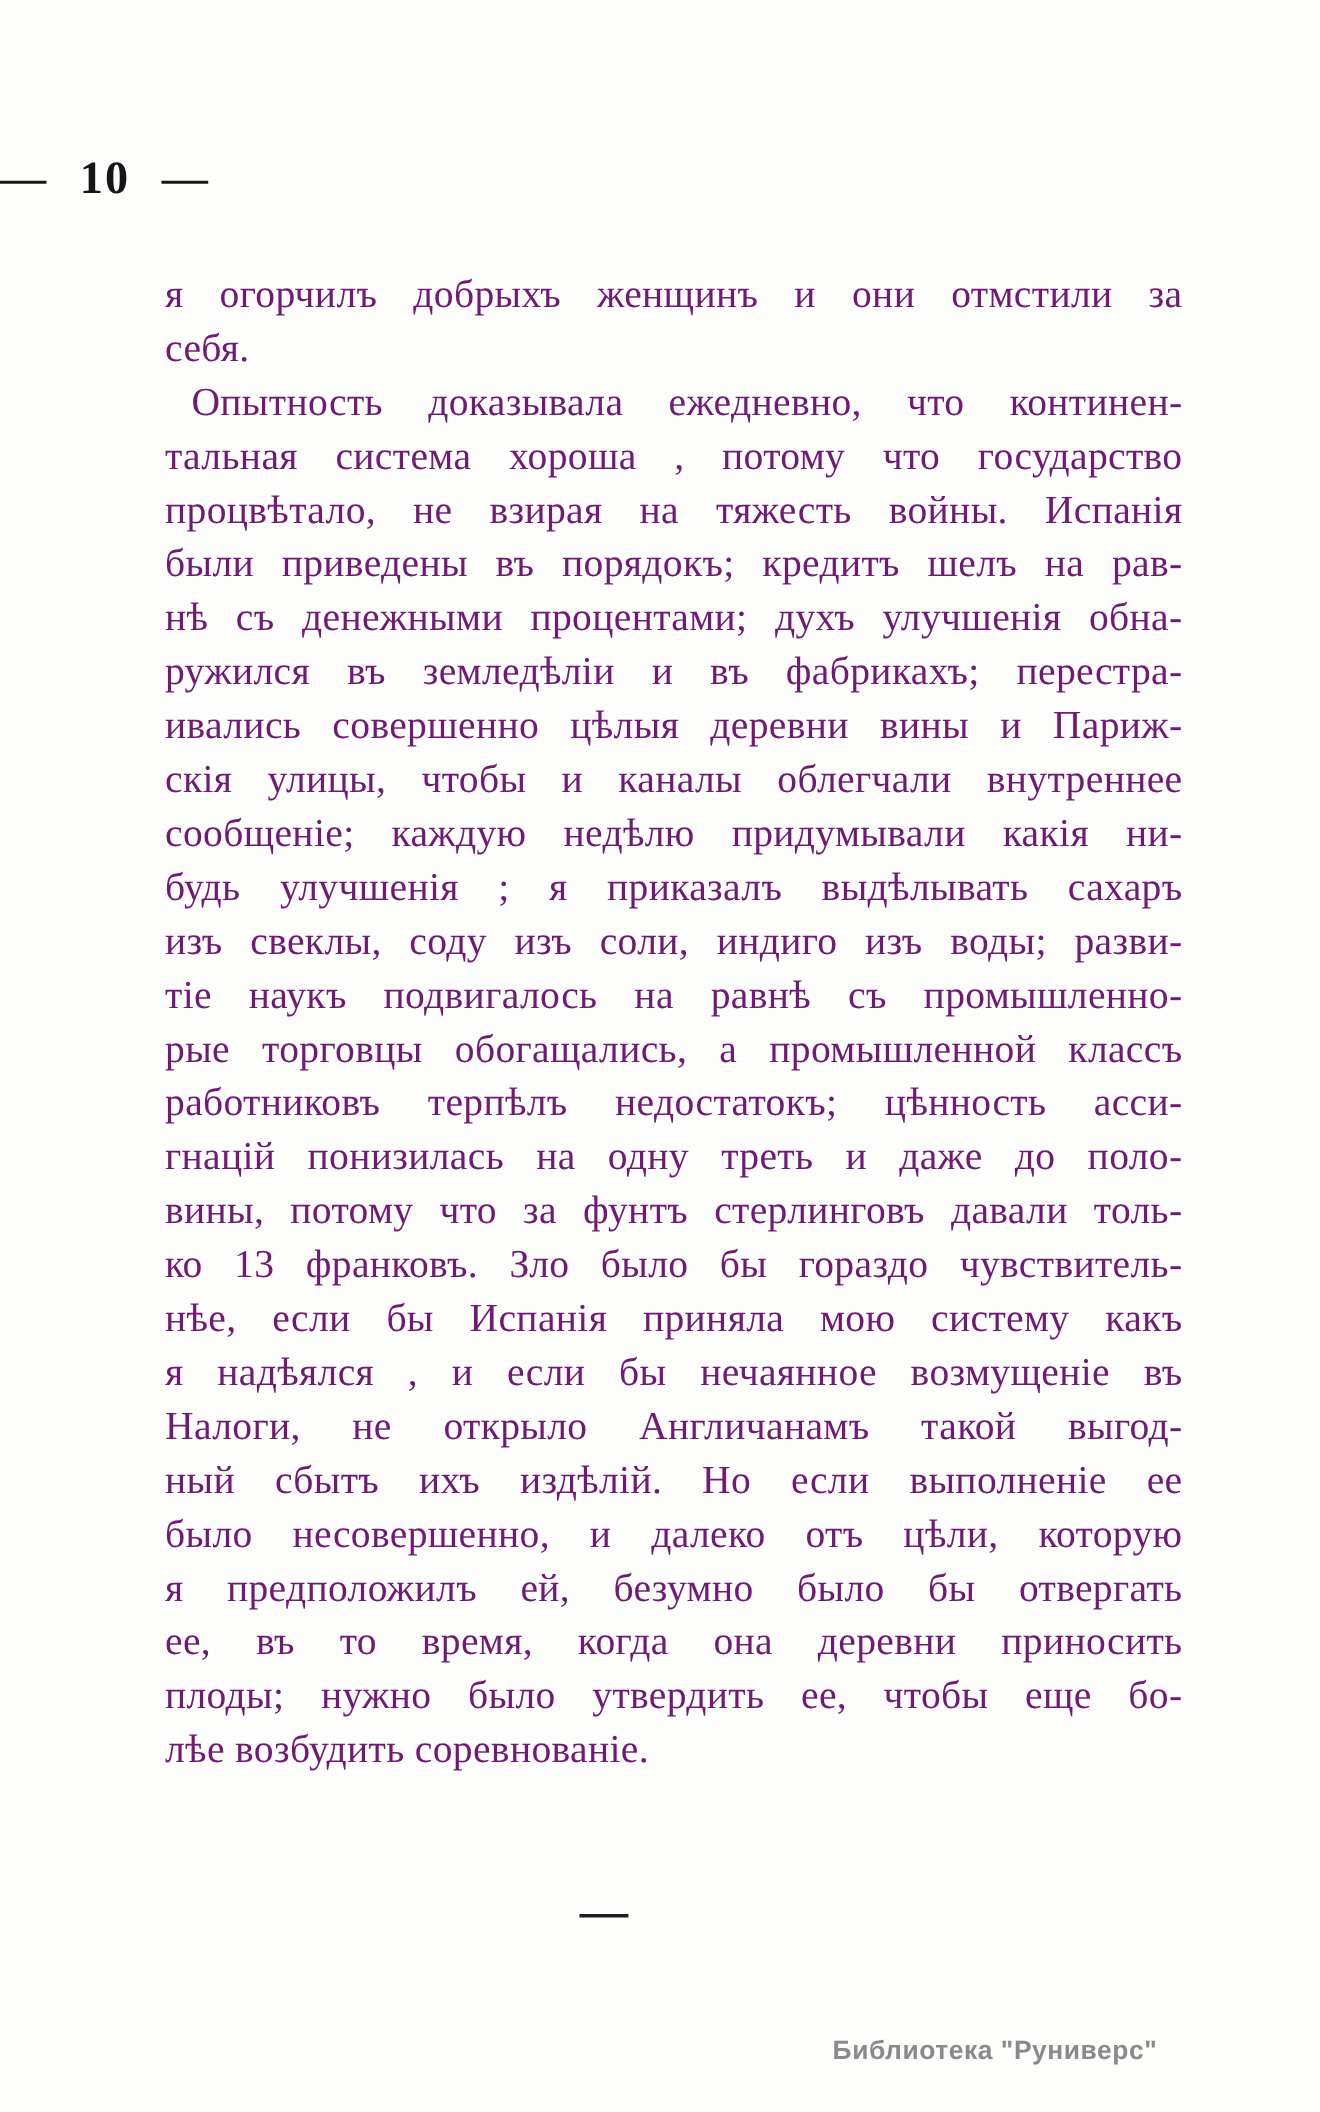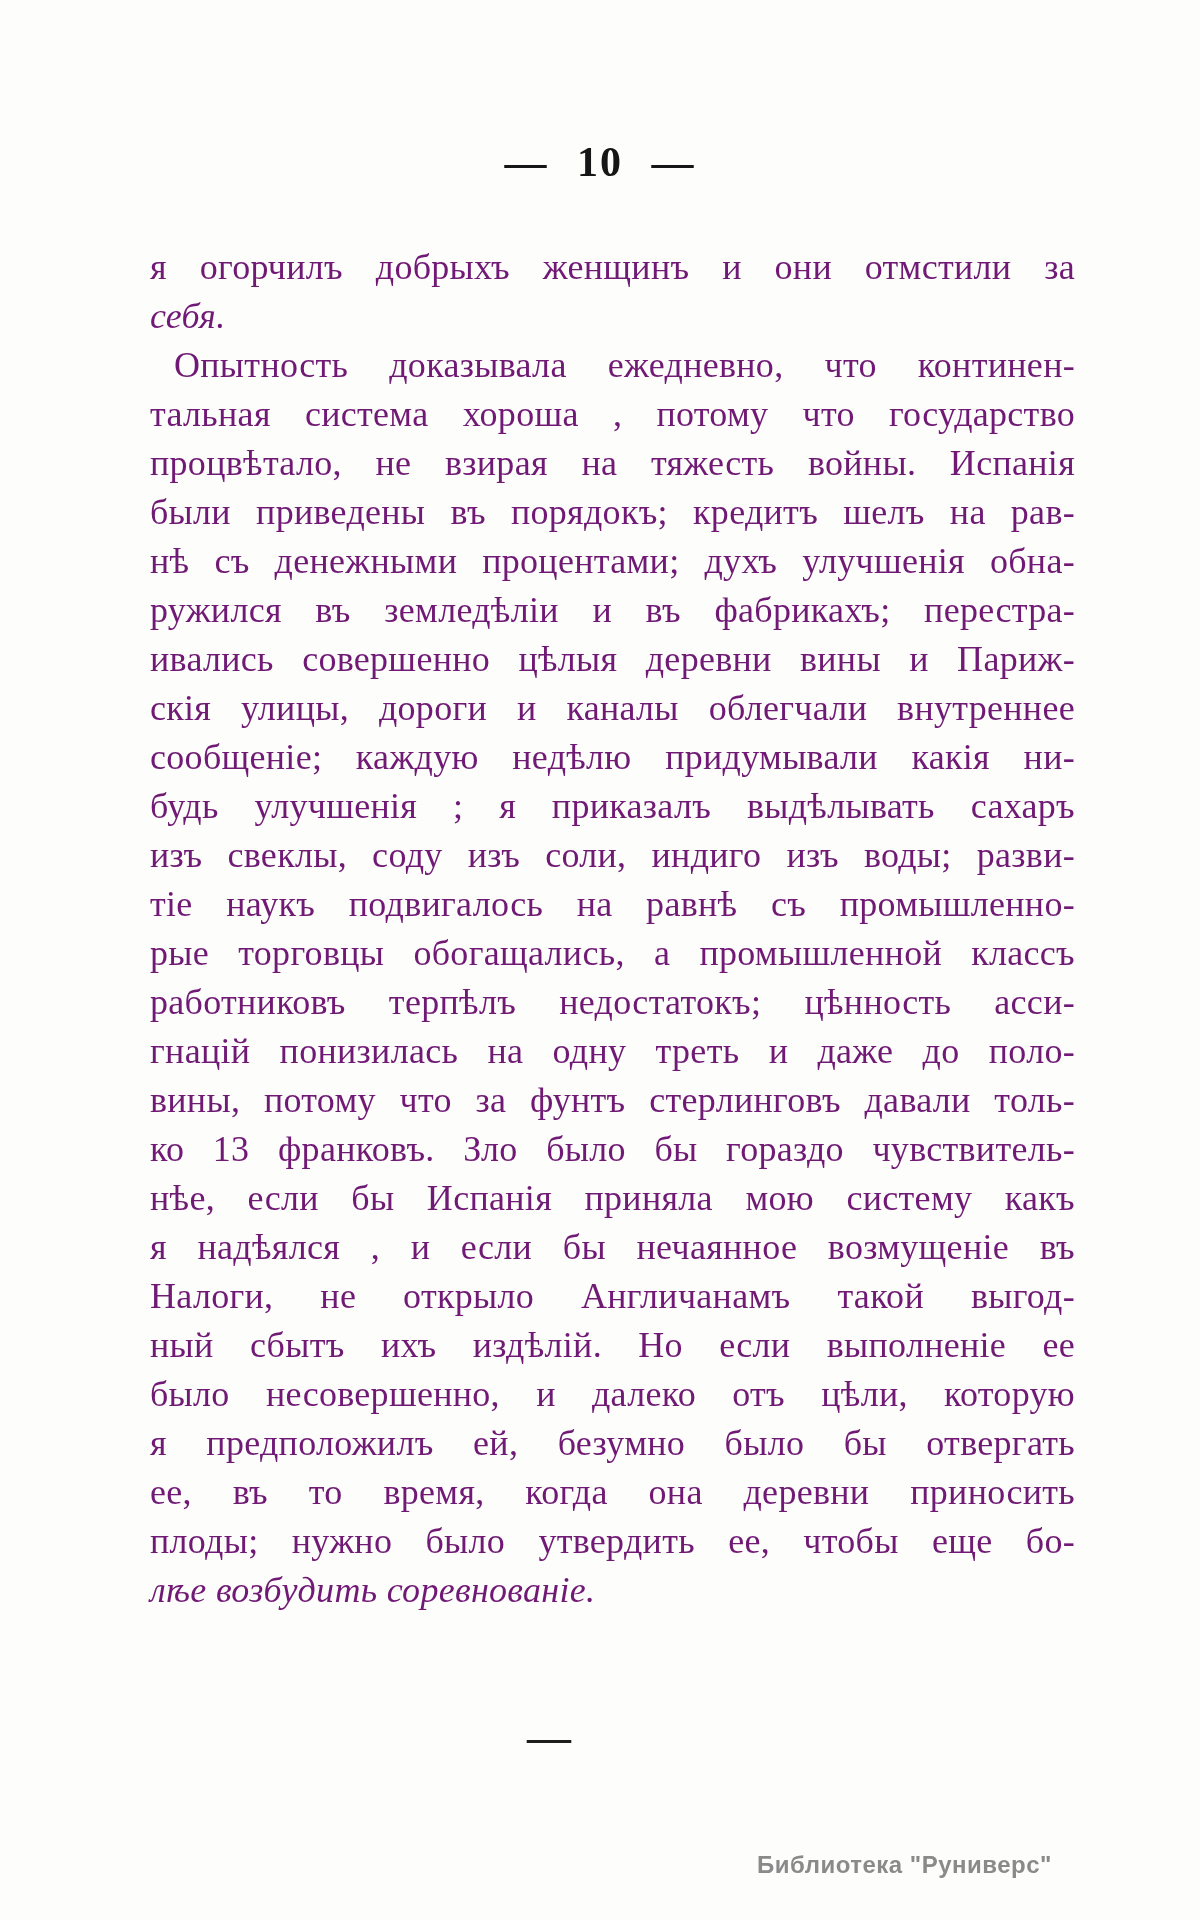--- a/index.html
+++ b/index.html
@@ -10,21 +10,21 @@
     background: #fdfdfb;
     color: #1b1b1b;
     font-family: "Liberation Serif", "DejaVu Serif", serif;
     overflow: hidden;
   }
   .page-header {
     position: absolute;
     top: 138px;
     left: 0;
     width: 100%;
-    text-align: center;
+    text-align: left;
     font-size: 42px;
     font-weight: bold;
     letter-spacing: 2px;
     word-spacing: 16px;
     color: #161616;
   }
   .text-block {
     position: absolute;
     left: 150px;
     top: 243px;
@@ -33,21 +33,21 @@
     line-height: 49px;
     color: #701a75;
   }
   .line {
     text-align: justify;
     text-align-last: justify;
     height: 49px;
     letter-spacing: 0.3px;
   }
   .line.indent { text-indent: 24px; }
-  .line.end { text-align-last: left; font-style: italic; }
+  .line.end { text-align-last: left; }
   .end-separator {
     position: absolute;
     left: 527px;
     top: 1716px;
     font-size: 44px;
     font-weight: bold;
     color: #1d1d1d;
     line-height: 44px;
   }
   .watermark {
@@ -73,21 +73,21 @@
   <div class="text-block" id="text-block">
       <div class="line">я огорчилъ добрыхъ женщинъ и они отмстили за</div>
       <div class="line end">себя.</div>
       <div class="line indent">Опытность доказывала ежедневно, что континен-</div>
       <div class="line">тальная система хороша , потому что государство</div>
       <div class="line">процвѣтало, не взирая на тяжесть войны. Испанія</div>
       <div class="line">были приведены въ порядокъ; кредитъ шелъ на рав-</div>
       <div class="line">нѣ съ денежными процентами; духъ улучшенія обна-</div>
       <div class="line">ружился въ земледѣліи и въ фабрикахъ; перестра-</div>
       <div class="line">ивались совершенно цѣлыя деревни вины и Париж-</div>
-      <div class="line">скія улицы, дороги и каналы облегчали внутреннее</div>
+      <div class="line">скія улицы, чтобы и каналы облегчали внутреннее</div>
       <div class="line">сообщеніе; каждую недѣлю придумывали какія ни-</div>
       <div class="line">будь улучшенія ; я приказалъ выдѣлывать сахаръ</div>
       <div class="line">изъ свеклы, соду изъ соли, индиго изъ воды; разви-</div>
       <div class="line">тіе наукъ подвигалось на равнѣ съ промышленно-</div>
       <div class="line">рые торговцы обогащались, а промышленной классъ</div>
       <div class="line">работниковъ терпѣлъ недостатокъ; цѣнность асси-</div>
       <div class="line">гнацій понизилась на одну треть и даже до поло-</div>
       <div class="line">вины, потому что за фунтъ стерлинговъ давали толь-</div>
       <div class="line">ко 13 франковъ. Зло было бы гораздо чувствитель-</div>
       <div class="line">нѣе, если бы Испанія приняла мою систему какъ</div>

